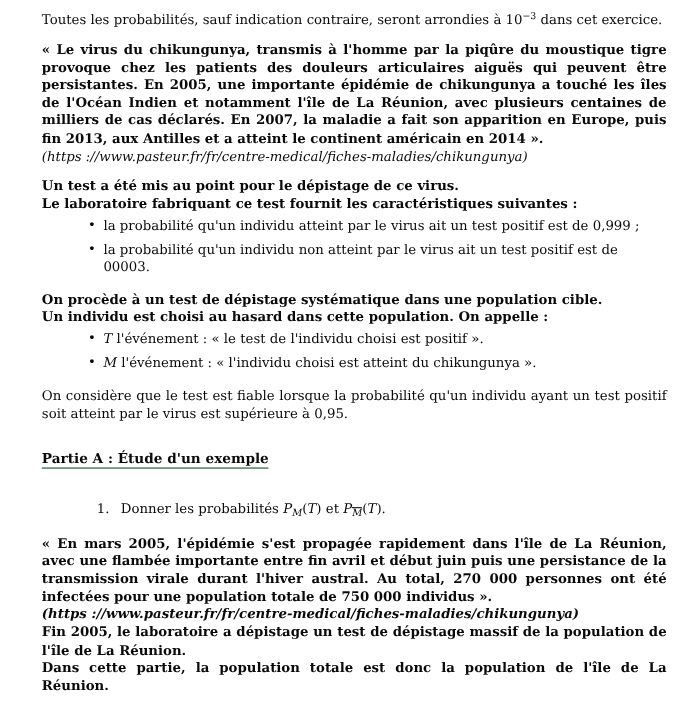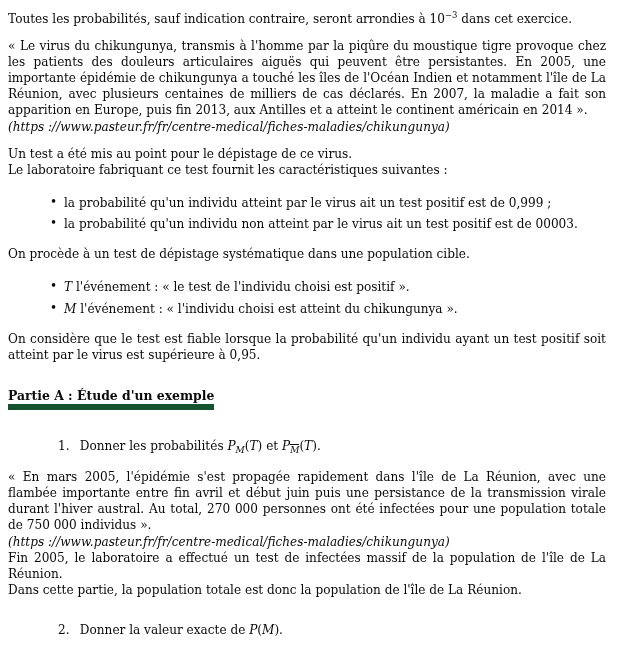--- a/index.html
+++ b/index.html
@@ -11,38 +11,38 @@
     height: 650px;
     background: #ffffff;
     font-family: "DejaVu Serif", serif;
     color: #0a0a0a;
     overflow: hidden;
   }
   .page {
     position: relative;
     width: 628px;
     height: 650px;
-    padding: 10px 22px 0 8px;
+    padding: 10px 22px 0 38px;
     box-sizing: border-box;
     border-radius: 16px;
   }
   p {
     margin: 0;
     font-size: 12.1px;
     line-height: 1.33;
     text-align: justify;
   }
   .block { margin-bottom: 11px; }
-  .tight { margin-bottom: 0; }
+  .tight { margin-bottom: 0; font-weight: bold; }
   .italic { }
   .sup { font-size: 8.5px; vertical-align: super; }
   .mathvar { font-family: "DejaVu Serif", serif; font-style: italic; }
 
   ul.bullets {
-    margin: 18px 0 0 0;
+    margin: 5px 0 0 0;
     padding-left: 56px;
     list-style: none;
   }
   ul.bullets li {
     font-size: 12.1px;
     line-height: 1.3;
     margin-bottom: 6px;
     position: relative;
   }
   ul.bullets li::before {
@@ -51,21 +51,21 @@
     left: -14px;
     top: -1px;
     font-size: 12px;
   }
 
   .section-title {
     font-weight: bold;
     font-size: 12.4px;
     margin: 14px 0 4px 0;
     display: inline-block;
-    border-bottom: 6px solid #14532d;
+    border-bottom: 1px solid #14532d;
     padding-bottom: 1px;
   }
   .q-single {
     margin: 24px 0 0 0;
     padding-left: 50px;
     font-size: 12.1px;
   }
   .q-single .num { display: inline-block; width: 18px; }
 
   .spacer-sm { height: 7px; }
@@ -88,20 +88,21 @@
   <p class="tight">Le laboratoire fabriquant ce test fournit les caractéristiques suivantes :</p>
 
   <ul class="bullets">
     <li>la probabilité qu'un individu atteint par le virus ait un test positif est de 0,999 ;</li>
     <li>la probabilité qu'un individu non atteint par le virus ait un test positif est de 00003.</li>
   </ul>
 
   <div class="spacer-sm"></div>
 
   <p class="tight">On procède à un test de dépistage systématique dans une population cible.</p>
+  <p class="tight">Un individu est choisi au hasard dans cette population. On appelle :</p>
 
   <ul class="bullets">
     <li>
       <span class="mathvar">T</span>
       <span> l'événement : « le test de l'individu choisi est positif ».</span>
     </li>
     <li>
       <span class="mathvar">M</span>
       <span> l'événement : « l'individu choisi est atteint du chikungunya ».</span>
     </li>
@@ -119,21 +120,21 @@
 
   <p class="q-single">
     <span class="num">1.</span>
     Donner les probabilités <span class="mathvar">P</span><span class="mathvar" style="font-size:9px;vertical-align:sub;">M</span>(<span class="mathvar">T</span>) et <span class="mathvar">P</span><span style="font-size:9px;vertical-align:sub;"><span style="border-top:1px solid #111;" class="mathvar">M</span></span>(<span class="mathvar">T</span>).
   </p>
 
   <div class="spacer-md"></div>
 
   <p class="tight">« En mars 2005, l'épidémie s'est propagée rapidement dans l'île de La Réunion, avec une flambée importante entre fin avril et début juin puis une persistance de la transmission virale durant l'hiver austral. Au total, 270 000 personnes ont été infectées pour une population totale de 750 000 individus ».</p>
   <p class="tight url">(https ://www.pasteur.fr/fr/centre-medical/fiches-maladies/chikungunya)</p>
-  <p class="tight">Fin 2005, le laboratoire a effectué un test de infectées massif de la population de l'île de La Réunion.</p>
+  <p class="tight">Fin 2005, le laboratoire a dépistage un test de dépistage massif de la population de l'île de La Réunion.</p>
   <p class="tight">Dans cette partie, la population totale est donc la population de l'île de La Réunion.</p>
 
   <p class="q-single">
     <span class="num">2.</span>
     Donner la valeur exacte de <span class="mathvar">P</span>(<span class="mathvar">M</span>).
   </p>
 
 </div>
 
 </body></html>

